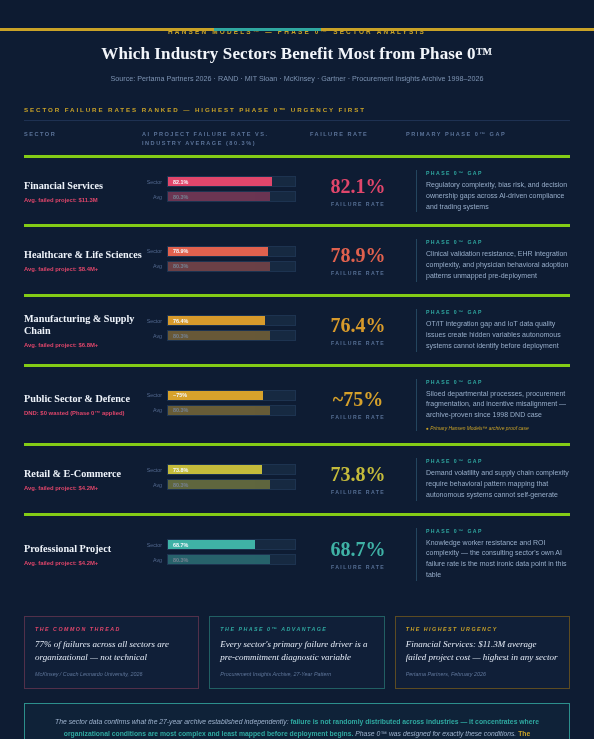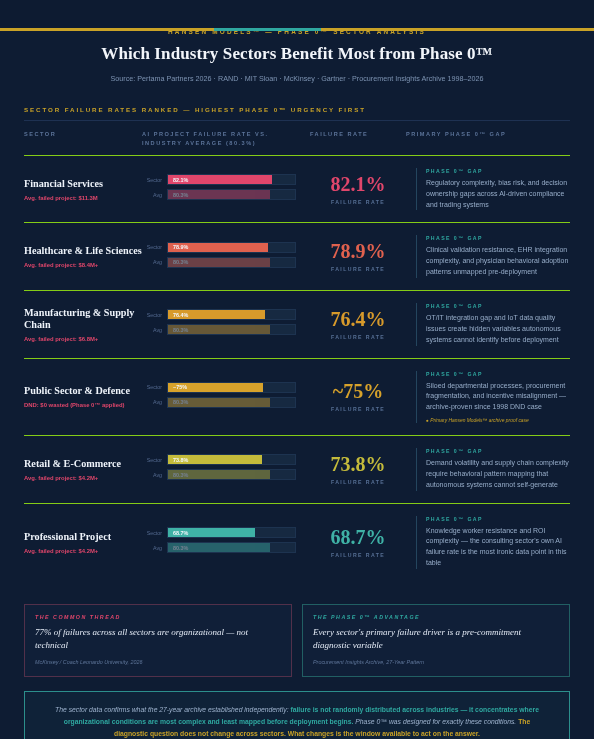--- a/index.html
+++ b/index.html
@@ -43,21 +43,21 @@
     text-align:left; color:#5b7characters; }
   th {
     text-align:left; color:#5b7399; font-size:5.6px; letter-spacing:1.5px;
     font-weight:700; padding:9px 0 8px 0; vertical-align:top; line-height:1.5;
   }
   .c-sector { width:118px; }
   .c-bars   { width:168px; }
   .c-rate   { width:96px; }
   .c-gap    { width:auto; }
 
-  tbody tr { border-top:1px solid #84cc16; }
+  tbody tr { border-top:3px solid #84cc16; }
   td { padding:12px 0 12px 0; vertical-align:middle; }
 
   .sname {
     color:#eef3fa; font-family:"Liberation Serif", serif; font-size:10.2px;
     font-weight:700; line-height:1.25;
   }
   .scost { color:#e0466b; font-size:5.9px; font-weight:700; margin-top:4px; }
 
   .barset { padding-right:14px; }
   .barrow { display:flex; align-items:center; gap:5px; margin-bottom:4px; }
@@ -346,20 +346,25 @@
       <div class="card red">
         <div class="cardlbl">THE COMMON THREAD</div>
         <div class="cardtxt">77% of failures across all sectors are organizational — not technical</div>
         <div class="cardsrc">McKinsey / Coach Leonardo University, 2026</div>
       </div>
       <div class="card teal">
         <div class="cardlbl">THE PHASE 0™ ADVANTAGE</div>
         <div class="cardtxt">Every sector's primary failure driver is a pre-commitment diagnostic variable</div>
         <div class="cardsrc">Procurement Insights Archive, 27-Year Pattern</div>
       </div>
+      <div class="card gold">
+        <div class="cardlbl">THE HIGHEST URGENCY</div>
+        <div class="cardtxt">Financial Services: $11.3M average failed project cost — highest in any sector</div>
+        <div class="cardsrc">Pertama Partners, February 2026</div>
+      </div>
     </div>
 
   <div class="callout">
     <p>
       <em>The sector data confirms what the 27-year archive established independently:</em><b> failure is not randomly distributed across industries — it concentrates where organizational conditions are most complex and least mapped before deployment begins.</b><em> Phase 0™ was designed for exactly these conditions.</em><span class="gold"> The diagnostic question does not change across sectors. What changes is the window available to act on the answer.</span>
     </p>
   </div>
 
 </div>
 

